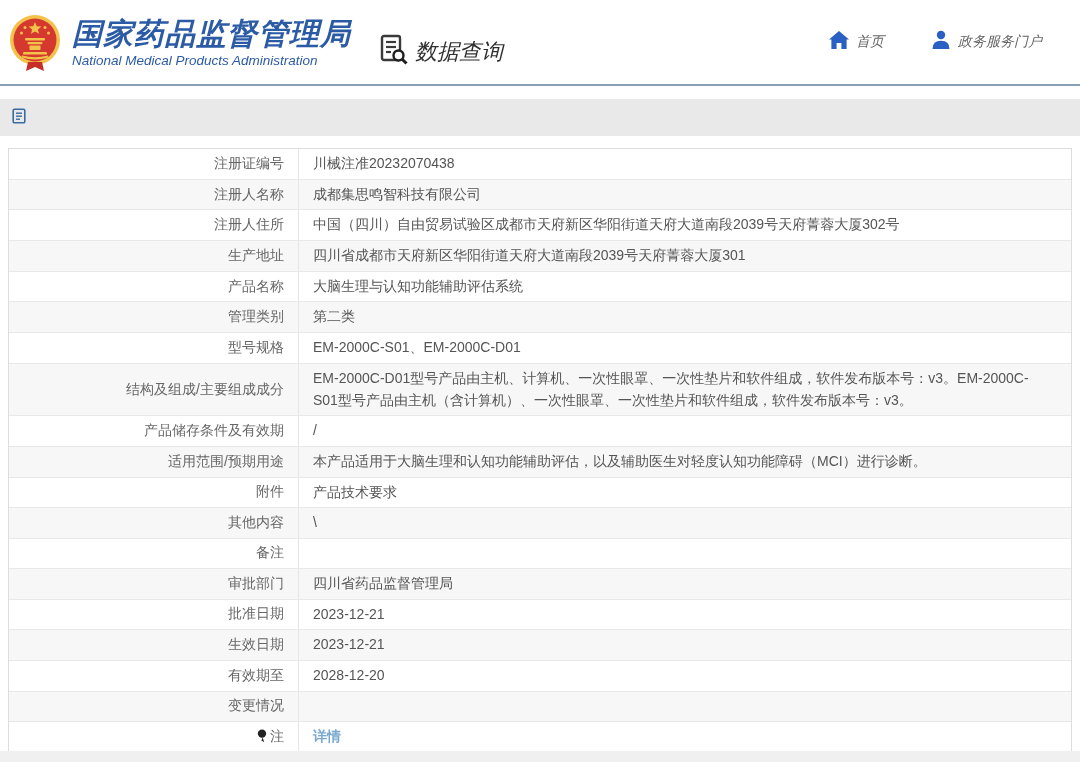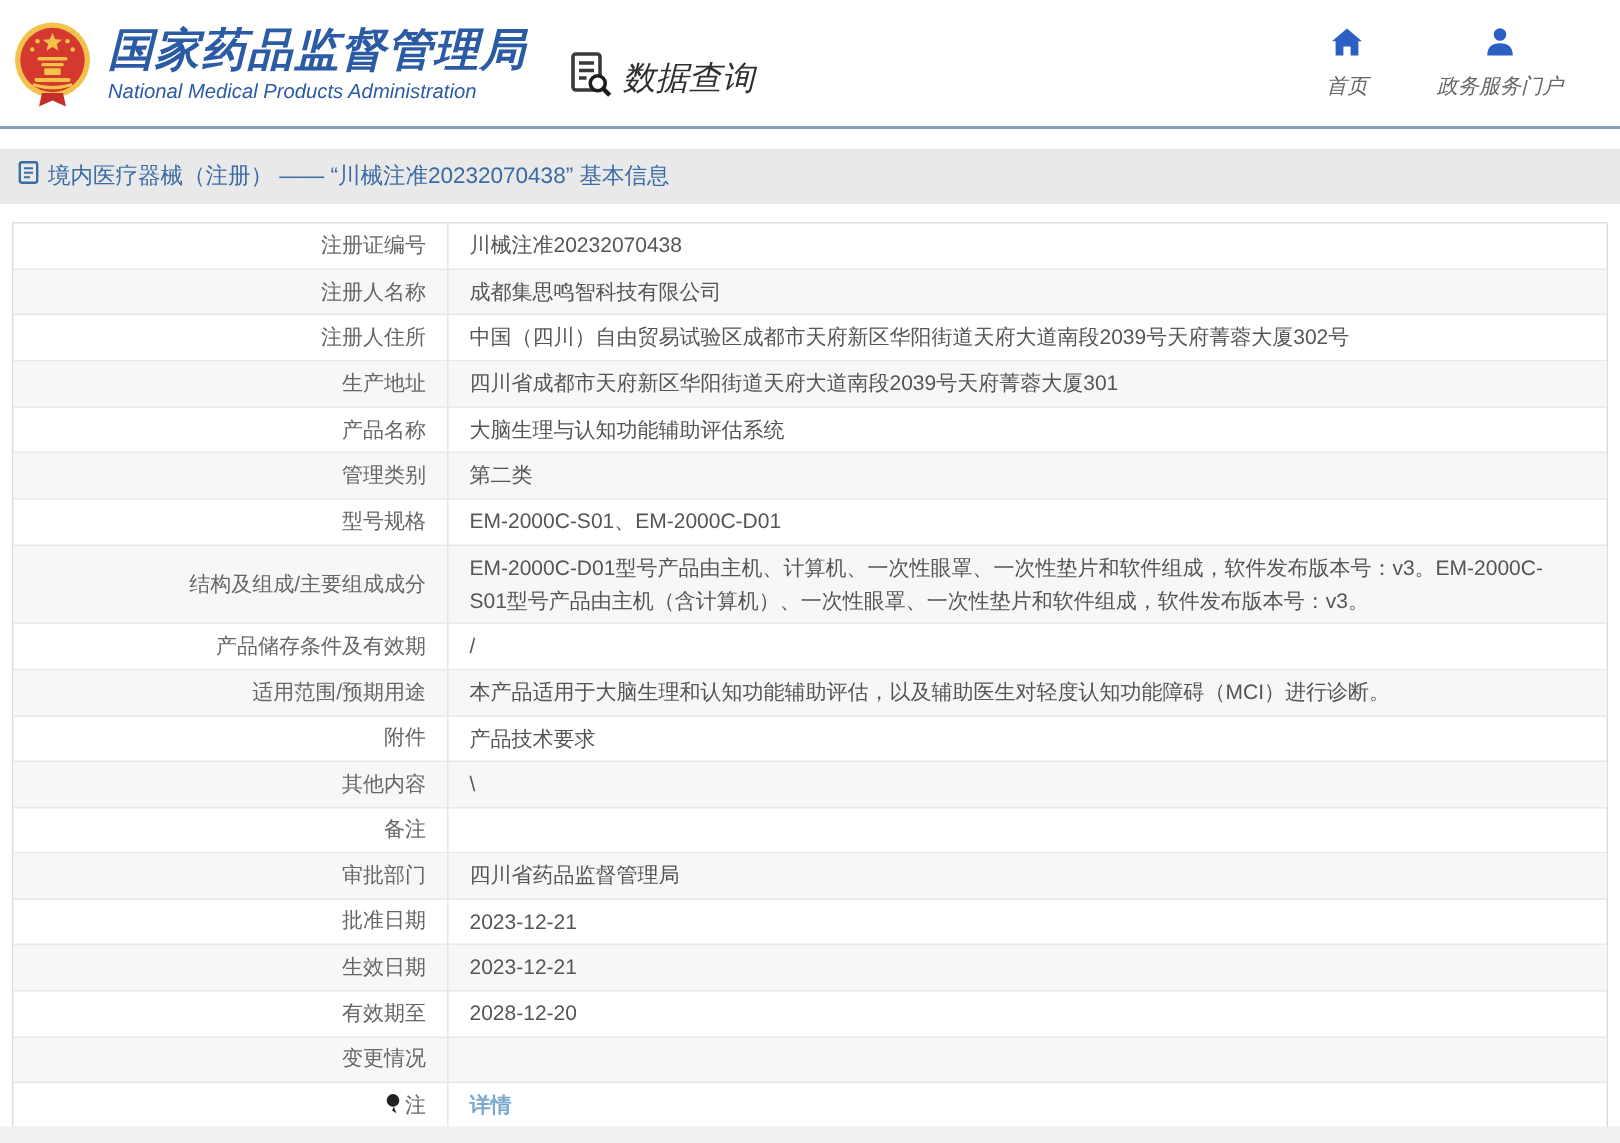--- a/index.html
+++ b/index.html
@@ -11,21 +11,21 @@
   .site-header { height:86px; background:#fff; border-bottom:2px solid #87a0b6;
     display:flex; align-items:center; padding:0 24px 0 8px;font-style:italic; }
   .logo-area { display:flex; align-items:center; cursor:pointer; }
   .emblem { width:54px; height:58px; display:inline-block; margin-top:2px; }
   .logo-text { margin-left:10px; }
   .logo-title { font-size:30px; font-weight:bold; color:#2c5ba6; letter-spacing:1px; line-height:1.2; }
   .logo-subtitle { font-size:13.5px; color:#2c5ba6; margin-top:1px; }
   .section-title { display:flex; align-items:center; margin-left:28px; cursor:pointer;margin-top:20px; }
   .section-title .label { font-size:22px; color:#2f2f2f; font-weight:500; margin-left:6px; }
   .header-nav { margin-left:auto; display:flex; gap:46px; padding-right:14px; }
-  .nav-item { display:flex; flex-direction:column; align-items:center; gap:6px;
+  .nav-item { display:flex; flex-direction:row; align-items:center; gap:6px;
     text-decoration:none; cursor:pointer; }
   .nav-item .nav-label { font-size:14px; color:#666; }
 
   
   .title-bar { margin-top:13px; height:37px; background:#e9e9e9; display:flex;
     align-items:center; padding-left:12px; }
   .title-bar .title-text { font-size:15px; color:#3b6ba5; margin-left:6px; }
 
   
   .info-table { margin:12px 8px 0 8px; border:1px solid #ddd; background:#fff; }
@@ -108,21 +108,20 @@
 
   <div class="title-bar">
     <span>
       <svg width="14" height="16" viewBox="0 0 14 16">
         <rect x="1.2" y="1.2" width="11.6" height="13.6" rx="1.4" fill="none" stroke="#3b6ba5" stroke-width="1.6"></rect>
         <line x1="4" y1="5.2" x2="10" y2="5.2" stroke="#3b6ba5" stroke-width="1.4"></line>
         <line x1="4" y1="8.2" x2="10" y2="8.2" stroke="#3b6ba5" stroke-width="1.4"></line>
         <line x1="4" y1="11.2" x2="8" y2="11.2" stroke="#3b6ba5" stroke-width="1.4"></line>
       </svg>
     </span>
-    <span class="title-text">境内医疗器械（注册） —— “川械注准20232070438” 基本信息</span>
   </div>
 
   <main class="info-table">
     <div class="row">
       <div class="cell label">注册证编号</div>
       <div class="cell value">川械注准20232070438</div>
     </div>
     <div class="row">
       <div class="cell label">注册人名称</div>
       <div class="cell value">成都集思鸣智科技有限公司</div>

